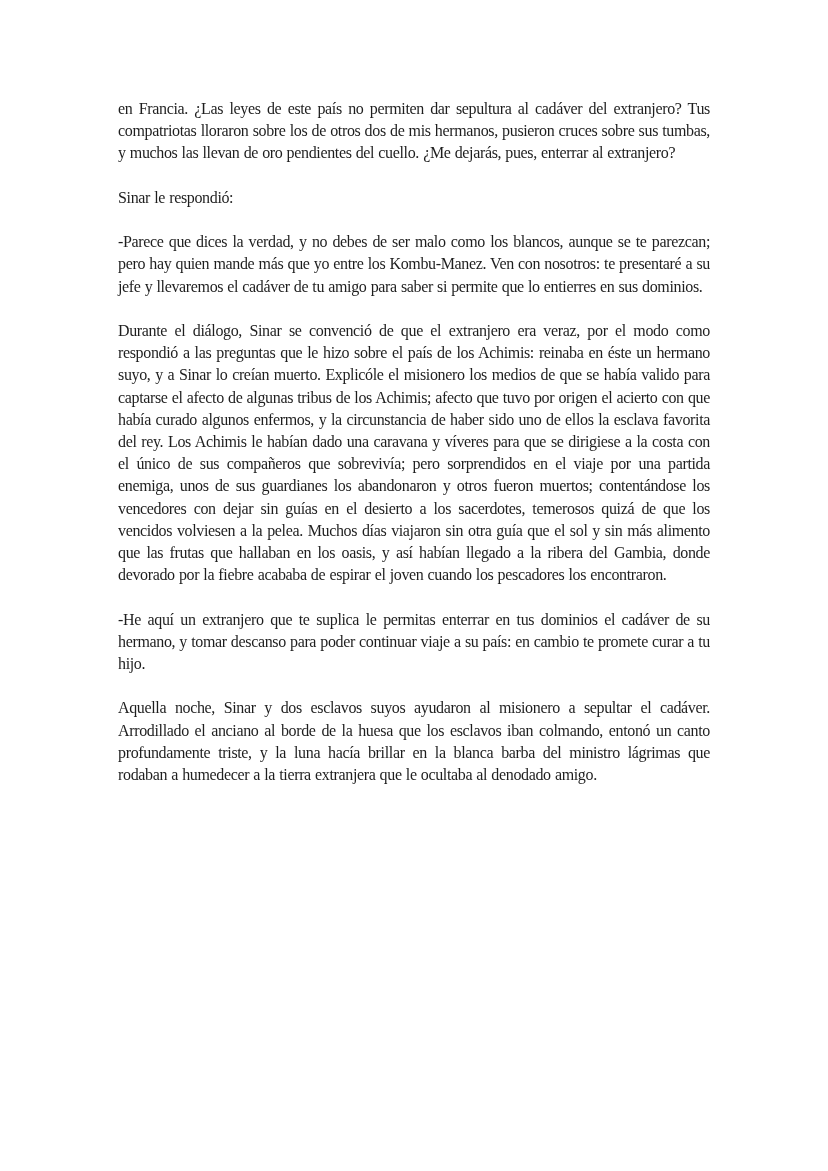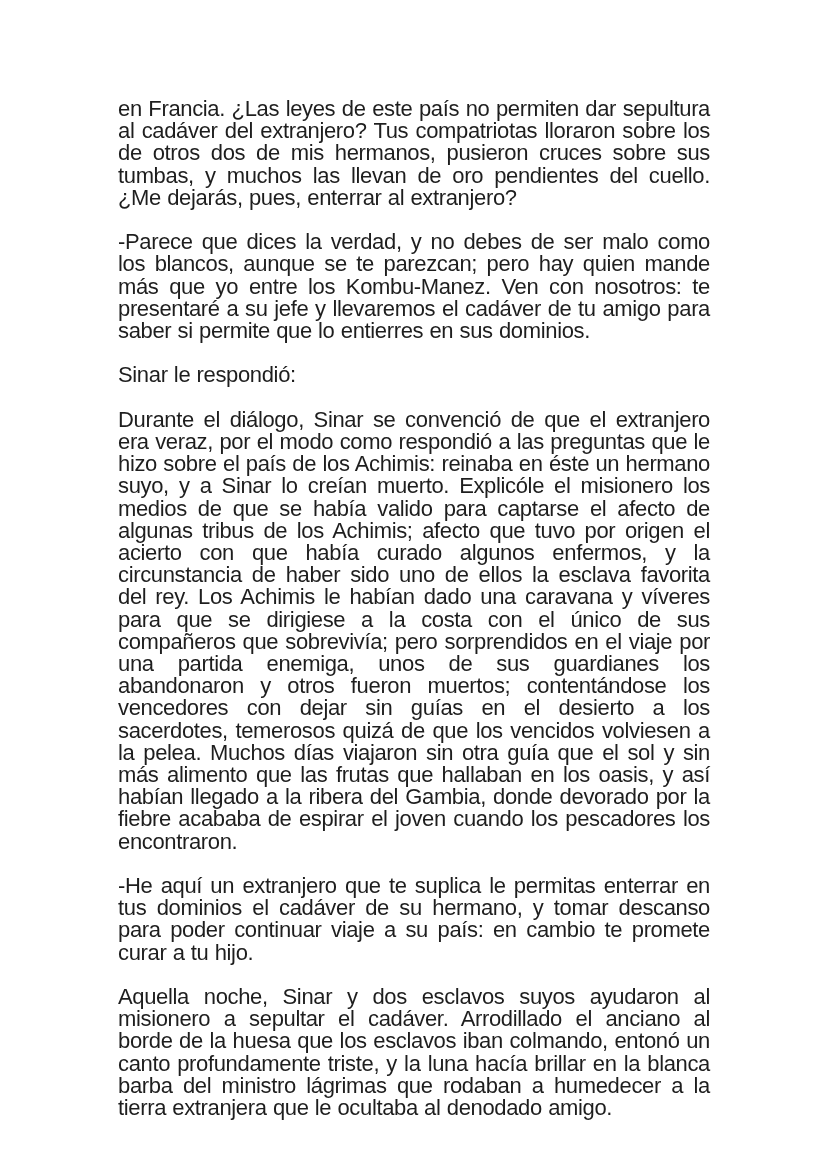--- a/index.html
+++ b/index.html
@@ -11,35 +11,35 @@
       width: 828px;
       height: 1171px;
       position: relative;
       overflow: hidden;
     }
     .page {
       position: absolute;
       left: 118px;
       top: 98px;
       width: 592px;
-      font-family: Liberation Sans, sans-serif;
-      font-size: 22px;
+      font-family: Liberation Serif, serif;
+      font-size: 16px;
       line-height: 22.2px;
       color: #1e1e1e;
       letter-spacing: -0.35px;
       word-spacing: 0.5px;
     }
     .page p {
       margin: 0 0 22.2px 0;
       text-align: justify;
     }
   </style>
 </head>
 <body>
 
 <div class="page">
   <p>en Francia. ¿Las leyes de este país no permiten dar sepultura al cadáver del extranjero? Tus compatriotas lloraron sobre los de otros dos de mis hermanos, pusieron cruces sobre sus tumbas, y muchos las llevan de oro pendientes del cuello. ¿Me dejarás, pues, enterrar al extranjero?</p>
+  <p>Sinar le respondió:</p>
   <p>-Parece que dices la verdad, y no debes de ser malo como los blancos, aunque se te parezcan; pero hay quien mande más que yo entre los Kombu-Manez. Ven con nosotros: te presentaré a su jefe y llevaremos el cadáver de tu amigo para saber si permite que lo entierres en sus dominios.</p>
-  <p>Sinar le respondió:</p>
   <p>Durante el diálogo, Sinar se convenció de que el extranjero era veraz, por el modo como respondió a las preguntas que le hizo sobre el país de los Achimis: reinaba en éste un hermano suyo, y a Sinar lo creían muerto. Explicóle el misionero los medios de que se había valido para captarse el afecto de algunas tribus de los Achimis; afecto que tuvo por origen el acierto con que había curado algunos enfermos, y la circunstancia de haber sido uno de ellos la esclava favorita del rey. Los Achimis le habían dado una caravana y víveres para que se dirigiese a la costa con el único de sus compañeros que sobrevivía; pero sorprendidos en el viaje por una partida enemiga, unos de sus guardianes los abandonaron y otros fueron muertos; contentándose los vencedores con dejar sin guías en el desierto a los sacerdotes, temerosos quizá de que los vencidos volviesen a la pelea. Muchos días viajaron sin otra guía que el sol y sin más alimento que las frutas que hallaban en los oasis, y así habían llegado a la ribera del Gambia, donde devorado por la fiebre acababa de espirar el joven cuando los pescadores los encontraron.</p>
   <p>-He aquí un extranjero que te suplica le permitas enterrar en tus dominios el cadáver de su hermano, y tomar descanso para poder continuar viaje a su país: en cambio te promete curar a tu hijo.</p>
   <p>Aquella noche, Sinar y dos esclavos suyos ayudaron al misionero a sepultar el cadáver. Arrodillado el anciano al borde de la huesa que los esclavos iban colmando, entonó un canto profundamente triste, y la luna hacía brillar en la blanca barba del ministro lágrimas que rodaban a humedecer a la tierra extranjera que le ocultaba al denodado amigo.</p>
 </div>
 
 </body></html>

